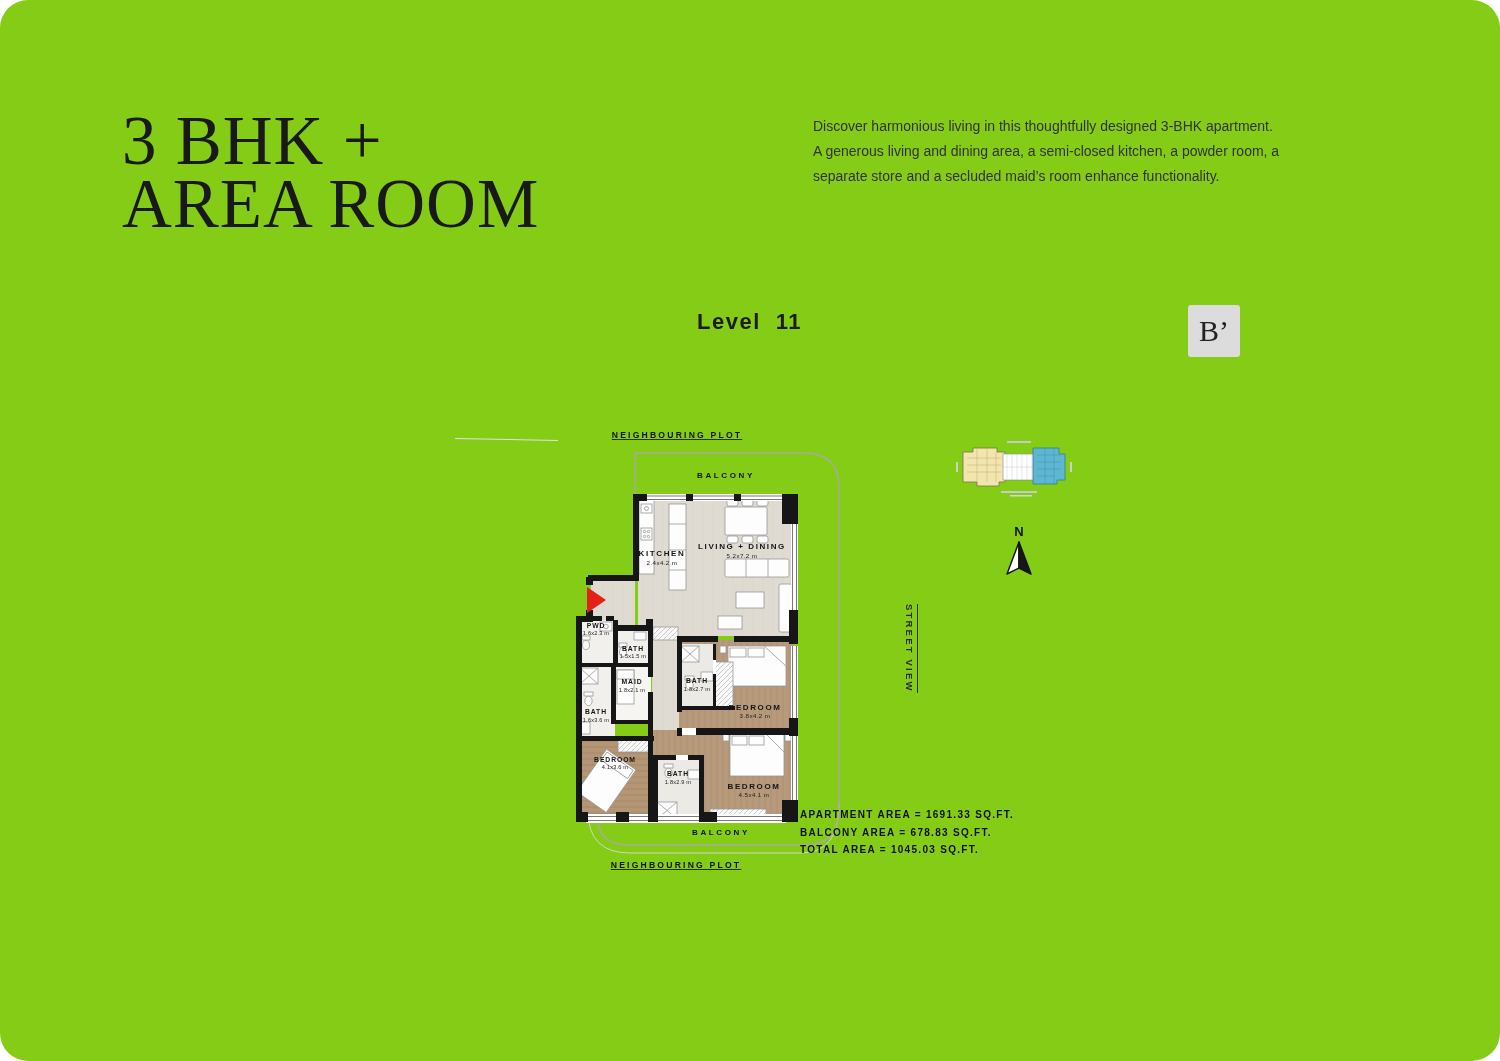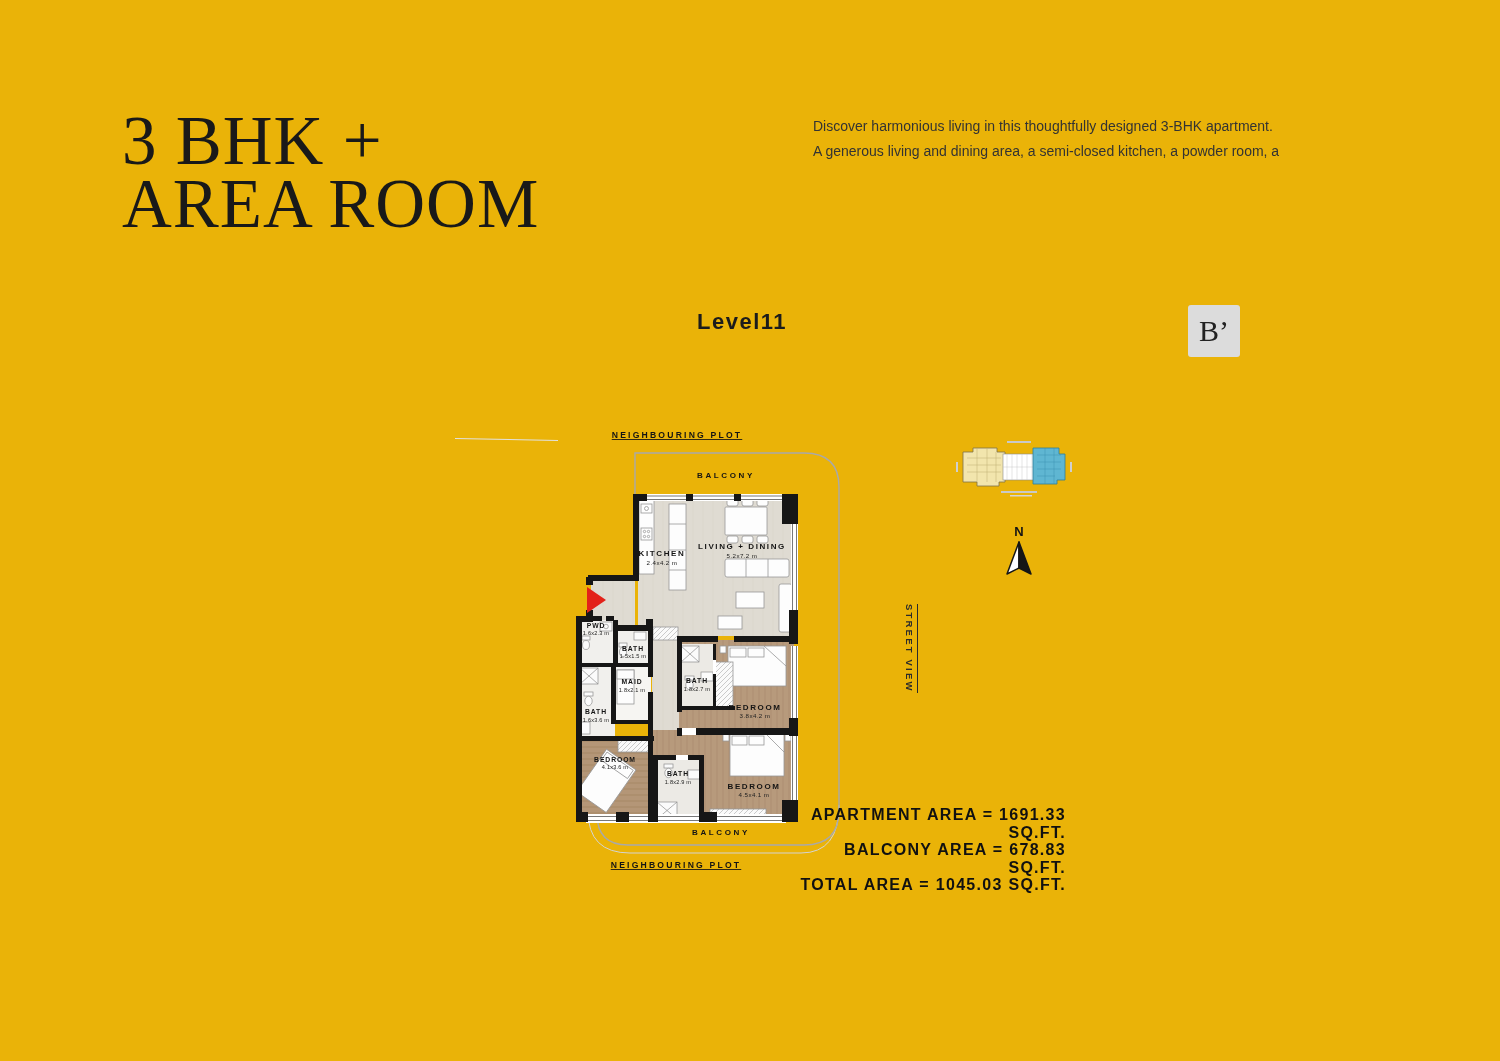--- a/index.html
+++ b/index.html
@@ -1,46 +1,46 @@
 <!DOCTYPE html>
 <html><head>
 <meta charset="utf-8">
 <style>
   html,body{margin:0;padding:0;background:#fff;}
-  .canvas{position:relative;width:1500px;height:1061px;background:#eab308;overflow:hidden;
-          font-family:"Liberation Sans",sans-serif;color:#1a1a1a;}
+  .canvas{position:relative;width:1500px;height:1061px;background:#84cc16;overflow:hidden;
+          font-family:"Liberation Sans",sans-serif;color:#1a1a1a;border-radius:28px;}
   .abs{position:absolute;}
 
   
   .title{left:122px;top:110px;font-family:"Liberation Serif",serif;font-size:69px;
          line-height:63px;color:#191919;letter-spacing:1px;font-weight:400;}
 
   
   .desc{left:813px;top:114px;width:600px;font-size:14px;line-height:25px;color:#333;}
 
   
   .level{left:697px;top:309px;font-size:22px;font-weight:bold;letter-spacing:1.5px;color:#1c1c1c;
-         display:flex;}
+         display:flex;gap:15px;}
 
   
   .badge{left:1188px;top:305px;width:52px;height:52px;background:#dcdcdc;border-radius:3px;
          display:flex;align-items:center;justify-content:center;
          font-family:"Liberation Serif",serif;font-size:30px;color:#222;cursor:pointer;}
 
   
   .faint-line{left:455px;top:439px;width:103px;height:0;border-top:1.5px solid #e2e2e0;
               transform:rotate(1deg);}
 
   
   .street{left:918px;top:604px;transform:rotate(90deg);transform-origin:0 0;
           font-size:9.5px;font-weight:bold;letter-spacing:2.2px;color:#2b2b2b;
           border-top:1.5px solid #2b2b2b;padding-top:2px;white-space:nowrap;}
 
   
-  .areas{left:800px;top:806px;width:266px;text-align:right;font-size:16px;font-weight:bold;
+  .areas{left:800px;top:806px;width:266px;font-size:10px;font-weight:bold;
          letter-spacing:1.3px;line-height:17.5px;color:#111;}
 
   
   svg text{font-family:"Liberation Sans",sans-serif;fill:#141414;}
   .rm{font-weight:bold;letter-spacing:1.6px;font-size:8px;}
   .rm-s{font-weight:bold;letter-spacing:0.9px;font-size:6.8px;}
   .dim{font-size:6.2px;letter-spacing:0.4px;fill:#222;font-weight:normal;}
   .dim-s{font-size:5.6px;letter-spacing:0.2px;fill:#222;}
   .lbl-balcony{font-weight:bold;font-size:8px;letter-spacing:2.6px;}
   .lbl-plot{font-weight:bold;font-size:8.6px;letter-spacing:2.2px;text-decoration:underline;}
@@ -52,20 +52,21 @@
 <div class="canvas">
 
   <div class="abs title">
     <div>3 BHK +</div>
     <div>AREA ROOM</div>
   </div>
 
   <div class="abs desc">
     <div>Discover harmonious living in this thoughtfully designed 3-BHK apartment.</div>
     <div>A generous living and dining area, a semi-closed kitchen, a powder room, a</div>
+    <div>separate store and a secluded maid’s room enhance functionality.</div>
   </div>
 
   <div class="abs level">
     <span>Level</span>
     <span>11</span>
   </div>
 
   <div class="abs badge">
     <span>B’</span>
   </div>

